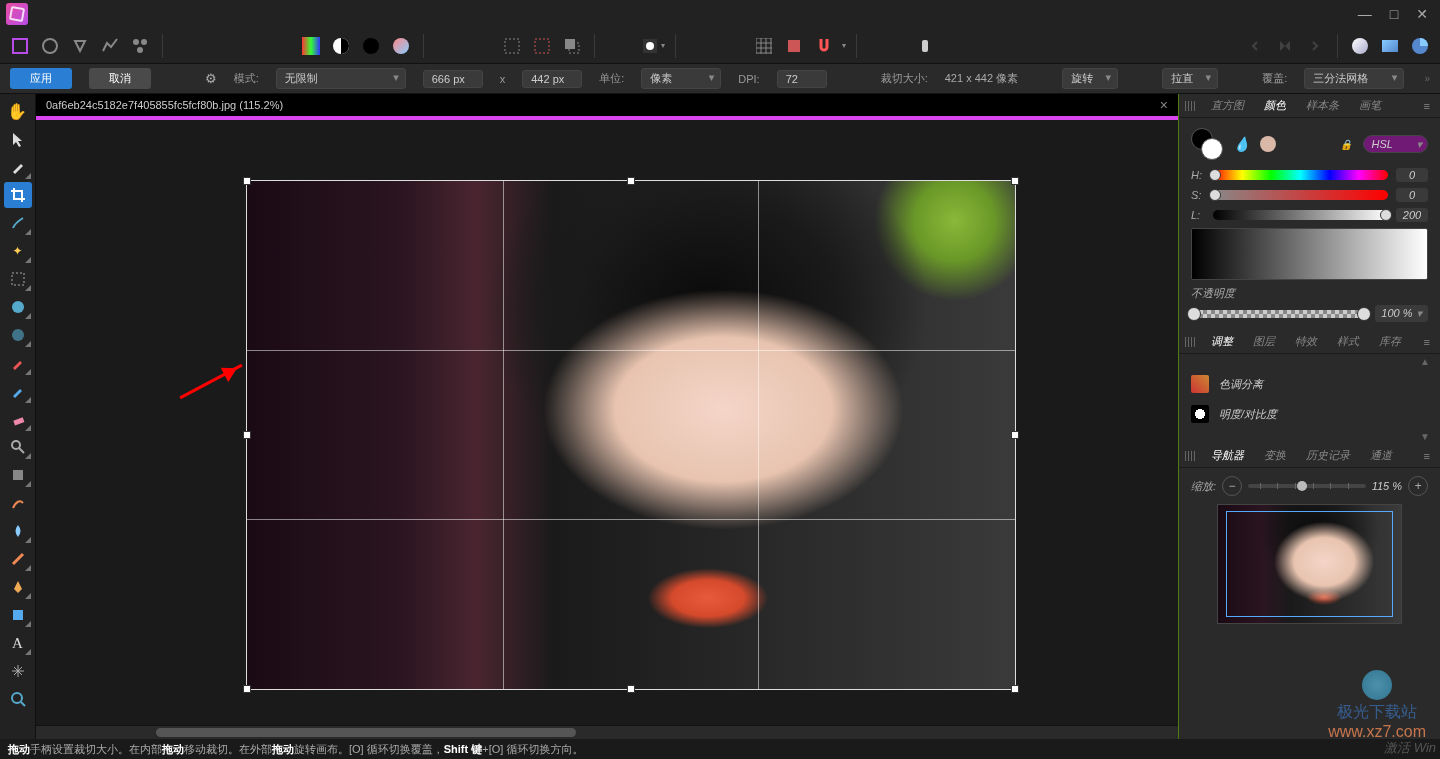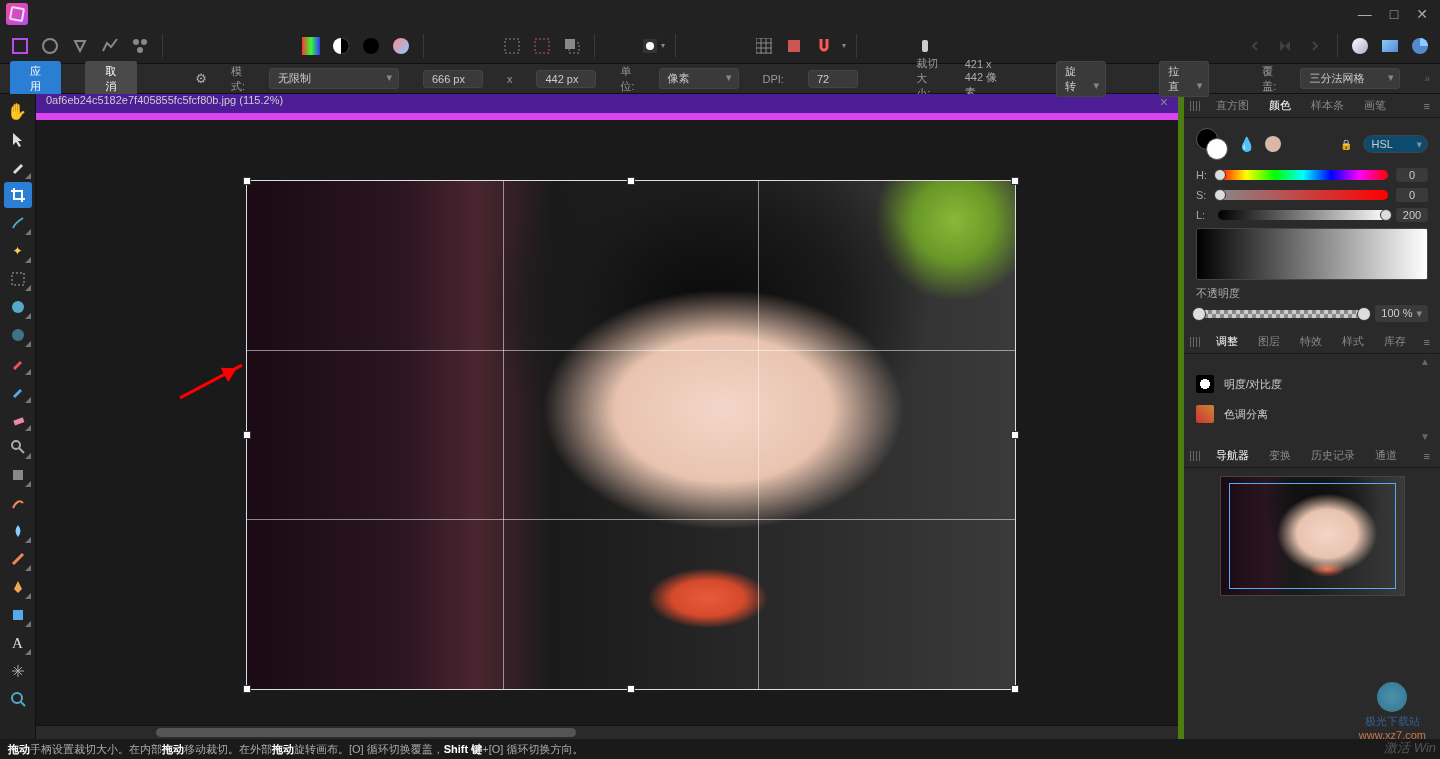--- a/index.html
+++ b/index.html
@@ -15,40 +15,40 @@
 .win-btn { cursor:pointer; }
 
 
 .context-bar { height:36px; background:#222; display:flex; align-items:center; padding:0 8px; gap:6px; border-bottom:1px solid #111; }
 .ctx-btn { width:24px; height:24px; display:flex; align-items:center; justify-content:center; border-radius:3px; }
 .sep { width:1px; height:24px; background:#3a3a3a; margin:0 4px; }
 .right-group { margin-left:auto; display:flex; gap:6px; }
 .right-group .ctx-btn.dim { opacity:.3; }
 
 
-.options-bar { height:30px; background:#2a2a2a; display:flex; align-items:center; padding:0 10px; gap:24px; font-size:11px; color:#aaa; border-bottom:1px solid #111; }
+.options-bar { height:30px; background:#2a2a2a; display:flex; align-items:center; padding:0 10px; gap:17px; font-size:11px; color:#aaa; border-bottom:1px solid #111; }
 .opt-btn { padding:3px 20px; border-radius:3px; color:#fff; font-size:11px; }
 .opt-btn.apply { background:#2a7fd4; }
 .opt-btn.cancel { background:#4a4a4a; }
 .opt-label { color:#999; }
 .opt-select { background:#3a3a3a; border:1px solid #444; color:#ccc; padding:2px 24px 2px 8px; border-radius:3px; position:relative; }
 .opt-select::after { content:"▾"; position:absolute; right:6px; color:#888; }
 .opt-input { background:#3a3a3a; border:1px solid #444; color:#ccc; padding:2px 8px; border-radius:3px; min-width:60px; text-align:left; }
 .gear { color:#aaa; font-size:13px; }
 .opt-chevron { color:#666; font-size:10px; margin-left:auto; }
 
 
 .main { display:flex; height:calc(759px - 28px - 36px - 30px - 20px); }
 .left-tools { width:36px; background:#222; display:flex; flex-direction:column; align-items:center; padding-top:4px; gap:2px; border-right:1px solid #111; }
 .tool { width:28px; height:26px; display:flex; align-items:center; justify-content:center; border-radius:3px; position:relative; }
 .tool.active { background:#2a7fd4; }
 .tool .tri { position:absolute; bottom:1px; right:1px; width:0; height:0; border:3px solid transparent; border-bottom-color:#777; border-right-color:#777; }
 
 .canvas-container { flex:1; display:flex; flex-direction:column; background:#1a1a1a; }
-.doc-tab { height:26px; display:flex; align-items:flex-start; padding:0 10px; font-size:11px; color:#ccc; background:#4c1d95; border-bottom:7px solid #d946ef; }
+.doc-tab { height:26px; display:flex; align-items:center; padding:0 10px; font-size:11px; color:#ccc; background:#000000; border-bottom:4px solid #d946ef; }
 .doc-tab .close { margin-left:auto; color:#888; font-size:14px; cursor:pointer; }
 .canvas-view { flex:1; position:relative; overflow:hidden; background:#1a1a1a; }
 .canvas { position:absolute; left:210px; top:60px; width:770px; height:510px; }
 .photo { width:100%; height:100%; background:
   radial-gradient(ellipse 180px 120px at 62% 45%, #f4d5c8 0%, #e8c4b0 60%, transparent 100%),
   radial-gradient(ellipse 60px 30px at 60% 82%, #e85a3c 0%, #d64a2c 60%, transparent 100%),
   radial-gradient(ellipse 220px 180px at 60% 25%, #0a0a0a 0%, #1a1a1a 60%, transparent 100%),
   radial-gradient(circle 80px at 92% 8%, #8ab838 0%, #6a9828 50%, transparent 100%),
   linear-gradient(90deg, #1a0a14 0%, #2a1520 20%, #4a2530 30%, #1a1a1a 40%, #3a3a3a 100%);
   position:relative; }
@@ -59,35 +59,35 @@
 .grid-h2 { position:absolute; top:66.6%; left:0; right:0; height:1px; background:rgba(255,255,255,.5); }
 .handle { position:absolute; width:8px; height:8px; background:#fff; border:1px solid #333; }
 .h-tl{top:-4px;left:-4px;} .h-tr{top:-4px;right:-4px;} .h-bl{bottom:-4px;left:-4px;} .h-br{bottom:-4px;right:-4px;}
 .h-tm{top:-4px;left:50%;margin-left:-4px;} .h-bm{bottom:-4px;left:50%;margin-left:-4px;}
 .h-ml{left:-4px;top:50%;margin-top:-4px;} .h-mr{right:-4px;top:50%;margin-top:-4px;}
 .arrow { position:absolute; left:140px; top:260px; width:70px; height:3px; background:#ff0000; transform:rotate(-28deg); }
 .arrow::after { content:""; position:absolute; right:-2px; top:-6px; border:8px solid transparent; border-left:14px solid #ff0000; }
 .hscroll { height:14px; background:#2a2a2a; border-top:1px solid #111; position:relative; }
 .hscroll .thumb { position:absolute; left:120px; width:420px; top:2px; bottom:2px; background:#555; border-radius:6px; }
 
-.right-panels { width:262px; background:#2a2a2a; display:flex; flex-direction:column; border-left:6px solid #4d7c0f; }
+.right-panels { width:262px; background:#2a2a2a; display:flex; flex-direction:column; border-left:1px solid #4d7c0f;font-style:italic; }
 .panel-tabs { display:flex; height:24px; align-items:center; padding:0 6px; font-size:11px; gap:4px; background:#2a2a2a; border-bottom:1px solid #1a1a1a; }
 .ptab { padding:3px 8px; color:#888; cursor:pointer; }
 .ptab.active { color:#fff;text-align:right; }
 .panel-menu-dots { margin-left:auto; color:#888; padding:0 4px; }
 .panel-row-bars { width:10px; height:10px; display:inline-block; background:repeating-linear-gradient(90deg,#666 0 1px,transparent 1px 3px); margin-right:4px; }
 .color-panel { padding:10px 12px 8px; }
 .swatch-row { display:flex; align-items:center; gap:10px; margin-bottom:8px; }
 .swatch-main { width:32px; height:32px; position:relative; }
 .swatch-back { position:absolute; width:22px; height:22px; background:#000; border-radius:50%; border:1px solid #555; }
 .swatch-front { position:absolute; width:22px; height:22px; background:#fff; border-radius:50%; border:1px solid #555; left:10px; top:10px; }
 .eyedrop { color:#aaa; font-size:14px; }
 .swatch-chip { width:16px; height:16px; background:#d9b8a8; border-radius:50%; }
 .lock-icn { margin-left:auto; color:#888; font-size:10px; }
-.color-model { background:#0c4a6e; border:1px solid #444; color:#ccc; padding:2px 34px 2px 8px; border-radius:9px; font-size:11px; position:relative; }
+.color-model { background:#701a75; border:1px solid #444; color:#ccc; padding:2px 34px 2px 8px; border-radius:9px; font-size:11px; position:relative; }
 .color-model::after { content:"▾"; position:absolute; right:5px; color:#888; }
 .slider-row { display:flex; align-items:center; gap:8px; margin:6px 0; }
 .slider-label { width:14px; color:#aaa; font-size:11px; }
 .slider { flex:1; height:10px; border-radius:5px; position:relative; }
 .slider.hue { background:linear-gradient(90deg,#f00,#ff0,#0f0,#0ff,#00f,#f0f,#f00); }
 .slider.sat { background:linear-gradient(90deg,#888,#f00); }
 .slider.lig { background:linear-gradient(90deg,#000,#fff); }
 .slider-knob { position:absolute; width:12px; height:12px; background:#ddd; border:1px solid #333; border-radius:50%; top:-1px; }
 .slider-val { width:32px; text-align:center; background:#3a3a3a; padding:1px 4px; border-radius:3px; font-size:11px; }
 .gradient-preview { height:52px; background:linear-gradient(90deg,#000,#fff); border:1px solid #444; border-radius:2px; margin:6px 0; }
@@ -117,21 +117,21 @@
   radial-gradient(ellipse 60px 50px at 55% 22%, #0a0a0a 0%, transparent 100%),
   linear-gradient(90deg, #1a0a14 0%, #2a1520 25%, #1a1a1a 40%, #3a3a3a 100%);
   border:1px solid #444; position:relative; }
 .nav-view-rect { position:absolute; border:1px solid #5af; left:8px; top:6px; right:8px; bottom:6px; }
 
 
 .status-bar { height:20px; background:#1a1a1a; display:flex; align-items:center; padding:0 8px; font-size:11px; color:#aaa; }
 .status-bar b { color:#fff; font-weight:600; }
 
 
-.wm { position:absolute; right:14px; bottom:18px; color:#3a6aa8; font-size:11px; opacity:.8; display:flex; flex-direction:column; align-items:center; }
+.wm { position:absolute; right:14px; bottom:18px; color:#3a6aa8; font-size:16px; opacity:.8; display:flex; flex-direction:column; align-items:center; }
 .wm .logo { width:30px; height:30px; background:radial-gradient(circle,#5ac 0%,#38a 100%); border-radius:50%; margin-bottom:2px; }
 .act-win { position:absolute; right:4px; bottom:2px; color:#555; font-size:13px; font-style:italic; }
 
 svg { display:block; }
 </style>
 </head>
 <body>
 
 <div class="title-bar">
   <div class="app-logo"></div>
@@ -527,42 +527,57 @@
       <span class="ptab">样式</span>
       <span class="ptab">库存</span>
       <span class="panel-menu-dots">≡</span>
     </div>
     <div class="adjust-list">
       <div style="display:flex;justify-content:flex-end;padding:2px 10px">
           <span class="pnl-chevron">▲</span>
         </div>
       <div id="adj-items">
           <div class="adj-item">
+            <div class="adj-icon" style="background:linear-gradient(45deg,#c33,#c83)"></div>
+            <span>色调分离</span>
+          </div>
+          <div class="adj-item">
             <div class="adj-icon" style="background:radial-gradient(circle,#fff 0 40%,#000 40%)"></div>
             <span>明度/对比度</span>
-          </div>
-          <div class="adj-item">
-            <div class="adj-icon" style="background:linear-gradient(45deg,#c33,#c83)"></div>
-            <span>色调分离</span>
           </div>
         </div>
       <div style="display:flex;justify-content:flex-end;padding:2px 10px">
           <span class="pnl-chevron">▼</span>
         </div>
     </div>
 
     <div class="panel-tabs">
       <span class="panel-row-bars"></span>
       <span class="ptab active">导航器</span>
       <span class="ptab">变换</span>
       <span class="ptab">历史记录</span>
       <span class="ptab">通道</span>
       <span class="panel-menu-dots">≡</span>
     </div>
     <div class="nav-panel">
+      <div class="nav-row">
+        <span class="nav-lbl">缩放:</span>
+        <div class="nav-btn">−</div>
+        <div class="nav-track">
+          <div class="tick" style="left:10%"></div>
+            <div class="tick" style="left:25%"></div>
+            <div class="tick" style="left:40%"></div>
+            <div class="tick" style="left:55%"></div>
+            <div class="tick" style="left:70%"></div>
+            <div class="tick" style="left:85%"></div>
+          <div class="nav-knob"></div>
+        </div>
+        <span class="nav-val">115 %</span>
+        <div class="nav-btn">+</div>
+      </div>
       <div class="nav-thumb">
         <div class="nav-view-rect"></div>
       </div>
     </div>
   </div>
 </div>
 
 <div class="status-bar">
   <b>拖动</b>
     <span> 手柄设置裁切大小。在内部 </span>

